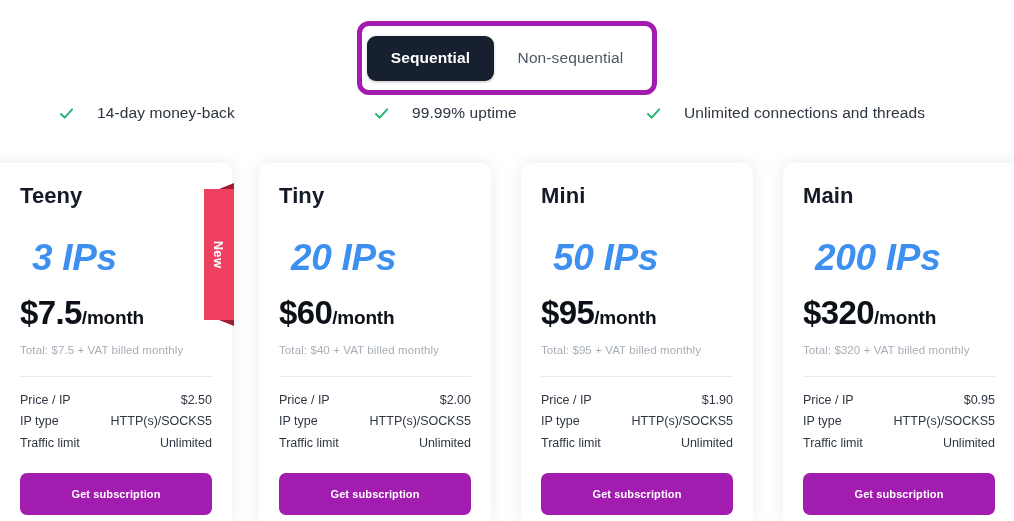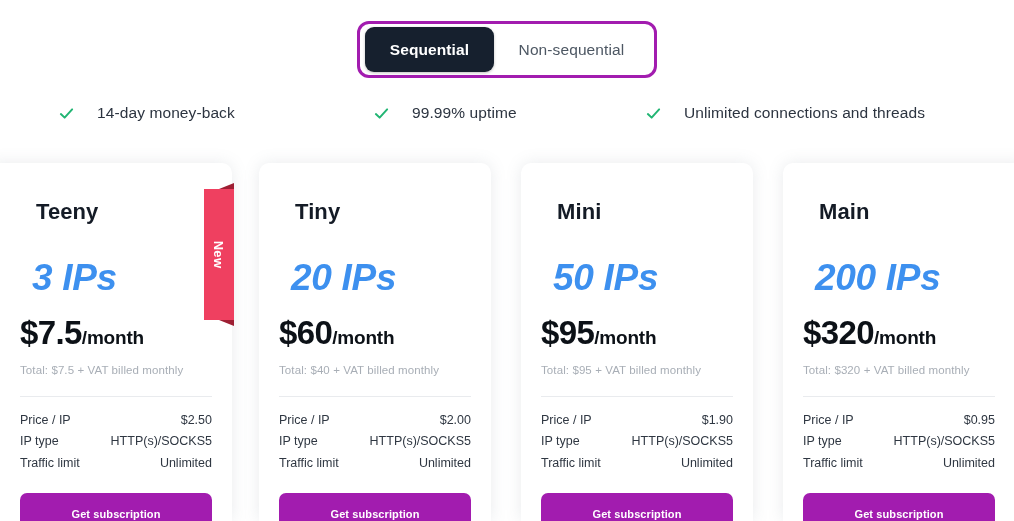--- a/index.html
+++ b/index.html
@@ -21,23 +21,23 @@
     height: 521px;
     background: #ffffff;
   }
 
   
   .toggle-wrap {
     position: absolute;
     left: 357px;
     top: 21px;
     width: 300px;
-    height: 57px;
+    height: 74px;
     box-sizing: border-box;
-    border: 3px solid #a21caf;
+    border: 5px solid #a21caf;
     border-radius: 12px;
     background: #ffffff;
     display: flex;
     align-items: center;
     padding: 5px;
   }
   .toggle-opt {
     flex: 1 1 auto;
     height: 45px;
     display: flex;
@@ -112,21 +112,21 @@
     box-sizing: border-box;
     padding: 0 20px;
     overflow: visible;
   }
   .card.c0 { left: -12px; width: 244px; padding-left: 32px; }
   .card.c1 { left: 259px; }
   .card.c2 { left: 521px; }
   .card.c3 { left: 783px; width: 244px; padding-right: 32px; }
 
   .plan-name {
-    margin: 16px;
+    margin: 0;
     padding-top: 20px;
     font-size: 22px;
     font-weight: 700;
     color: #141b26;
     letter-spacing: .1px;
     line-height: 1.2;
   }
   .ips {
     margin: 12px;
     padding-top: 17px;

